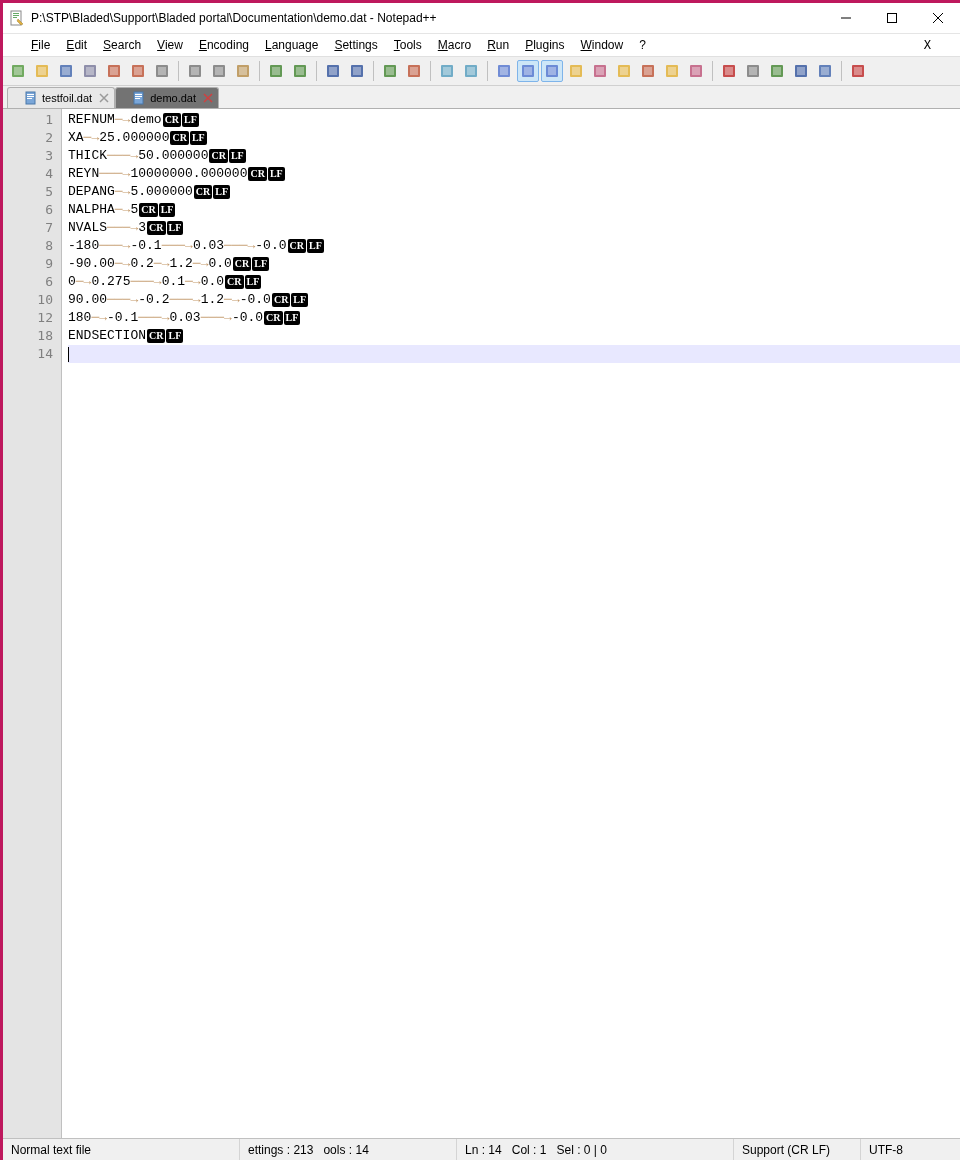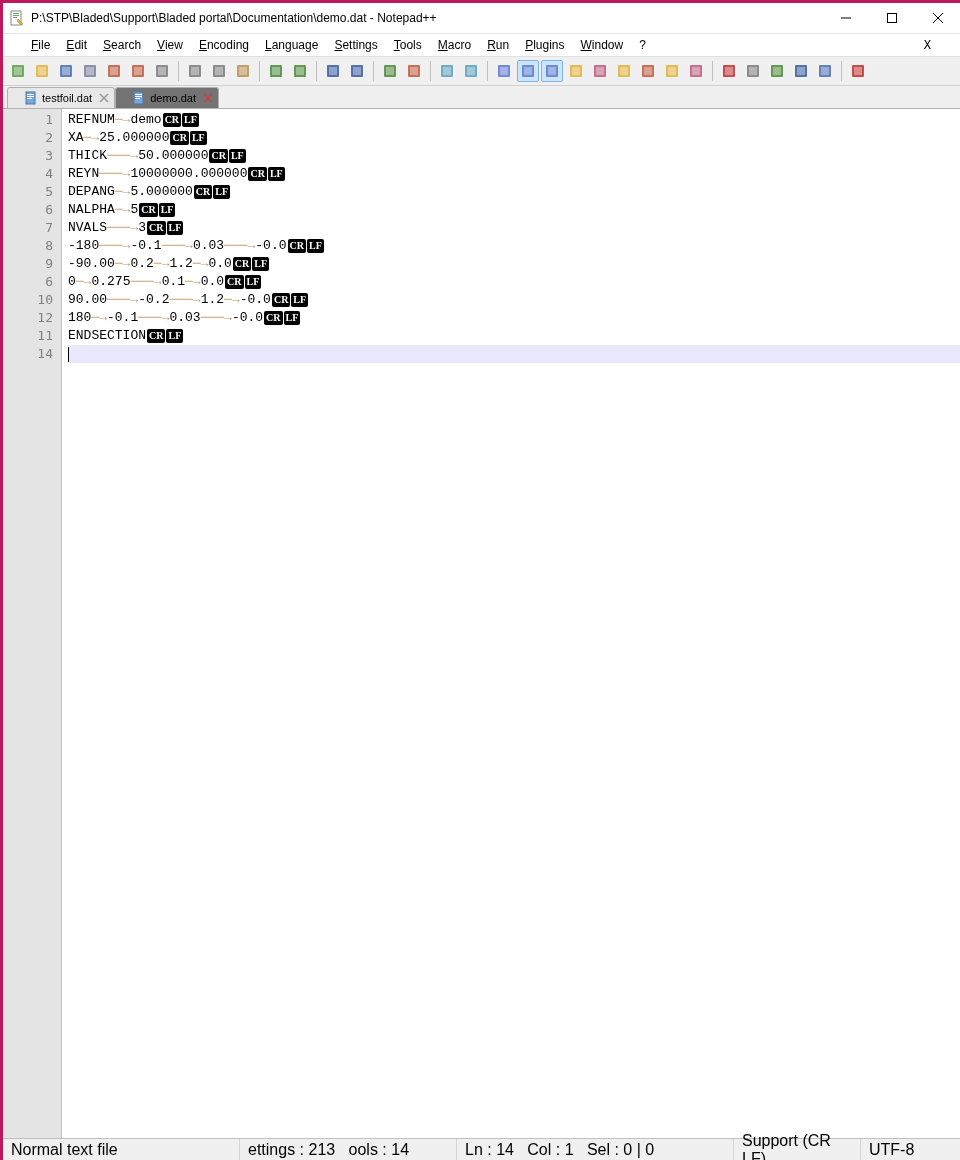--- a/index.html
+++ b/index.html
@@ -25,21 +25,21 @@
 .tab.active .tab-close svg path{stroke:#d04040}
 .editor{flex:1;display:flex;background:#fff;border-left:0;border-right:0;overflow:hidden}
 .gutter{width:50px;background:#e4e4e4;border-right:1px solid #c0c0c0;text-align:right;padding:2px 8px 0 0;font-family:Consolas,monospace;font-size:13px;color:#808080;line-height:18px}
 .code{flex:1;padding:2px 0 0 6px;font-family:Consolas,"Courier New",monospace;font-size:13px;line-height:18px;white-space:pre;position:relative}
 .code .line{height:18px;display:flex;align-items:center}
 .code .line.current{background:#e8e8ff}
 .caret{display:inline-block;width:1px;height:15px;background:#000;vertical-align:middle}
 .tabchar{color:#c49a6c;display:inline-block}
 .eol{display:inline-flex}
 .eol span{background:#000;color:#fff;font-size:10px;font-weight:bold;padding:0 2px;margin-left:1px;border-radius:2px;line-height:14px;font-family:Liberation Serif, serif}
-.statusbar{height:22px;background:#f0f0f0;border-top:1px solid #c0c0c0;display:flex;align-items:center;font-size:16px}
+.statusbar{height:22px;background:#f0f0f0;border-top:1px solid #c0c0c0;display:flex;align-items:center;font-size:12px}
 .sb-cell{padding:0 8px;height:100%;display:flex;align-items:center;border-right:1px solid #d4d4d4}
 .sb-cell.wide{flex:0 0 220px}
 .sb-cell.mid{flex:0 0 200px}
 .sb-cell.pos{flex:0 0 260px}
 .sb-cell.enc{flex:0 0 110px}
 .sb-cell.cs{flex:0 0 110px}
 svg{display:block}
 </style>
 </head>
 <body>
@@ -345,21 +345,21 @@
         <div>3</div>
         <div>4</div>
         <div>5</div>
         <div>6</div>
         <div>7</div>
         <div>8</div>
         <div>9</div>
         <div>6</div>
         <div>10</div>
         <div>12</div>
-        <div>11</div>
+        <div>18</div>
         <div>14</div>
       </div>
     <div class="code" id="code"><div class="line"><span>REFNUM</span><span class="tabchar">─→</span><span>demo</span><span class="eol"><span>CR</span><span>LF</span></span></div><div class="line"><span>XA</span><span class="tabchar">─→</span><span>25.000000</span><span class="eol"><span>CR</span><span>LF</span></span></div><div class="line"><span>THICK</span><span class="tabchar">───→</span><span>50.000000</span><span class="eol"><span>CR</span><span>LF</span></span></div><div class="line"><span>REYN</span><span class="tabchar">───→</span><span>10000000.000000</span><span class="eol"><span>CR</span><span>LF</span></span></div><div class="line"><span>DEPANG</span><span class="tabchar">─→</span><span>5.000000</span><span class="eol"><span>CR</span><span>LF</span></span></div><div class="line"><span>NALPHA</span><span class="tabchar">─→</span><span>5</span><span class="eol"><span>CR</span><span>LF</span></span></div><div class="line"><span>NVALS</span><span class="tabchar">───→</span><span>3</span><span class="eol"><span>CR</span><span>LF</span></span></div><div class="line"><span>-180</span><span class="tabchar">───→</span><span>-0.1</span><span class="tabchar">───→</span><span>0.03</span><span class="tabchar">───→</span><span>-0.0</span><span class="eol"><span>CR</span><span>LF</span></span></div><div class="line"><span>-90.00</span><span class="tabchar">─→</span><span>0.2</span><span class="tabchar">─→</span><span>1.2</span><span class="tabchar">─→</span><span>0.0</span><span class="eol"><span>CR</span><span>LF</span></span></div><div class="line"><span>0</span><span class="tabchar">─→</span><span>0.275</span><span class="tabchar">───→</span><span>0.1</span><span class="tabchar">─→</span><span>0.0</span><span class="eol"><span>CR</span><span>LF</span></span></div><div class="line"><span>90.00</span><span class="tabchar">───→</span><span>-0.2</span><span class="tabchar">───→</span><span>1.2</span><span class="tabchar">─→</span><span>-0.0</span><span class="eol"><span>CR</span><span>LF</span></span></div><div class="line"><span>180</span><span class="tabchar">─→</span><span>-0.1</span><span class="tabchar">───→</span><span>0.03</span><span class="tabchar">───→</span><span>-0.0</span><span class="eol"><span>CR</span><span>LF</span></span></div><div class="line"><span>ENDSECTION</span><span class="eol"><span>CR</span><span>LF</span></span></div><div class="line current"><span class="caret"></span></div></div>
   </div>
 
   <div class="statusbar">
     <div class="sb-cell wide">Normal text file</div>
     <div class="sb-cell mid">
       <span>ettings :</span>&nbsp;<span>213</span>&nbsp;&nbsp;&nbsp;
       <span>ools :</span>&nbsp;<span>14</span>

